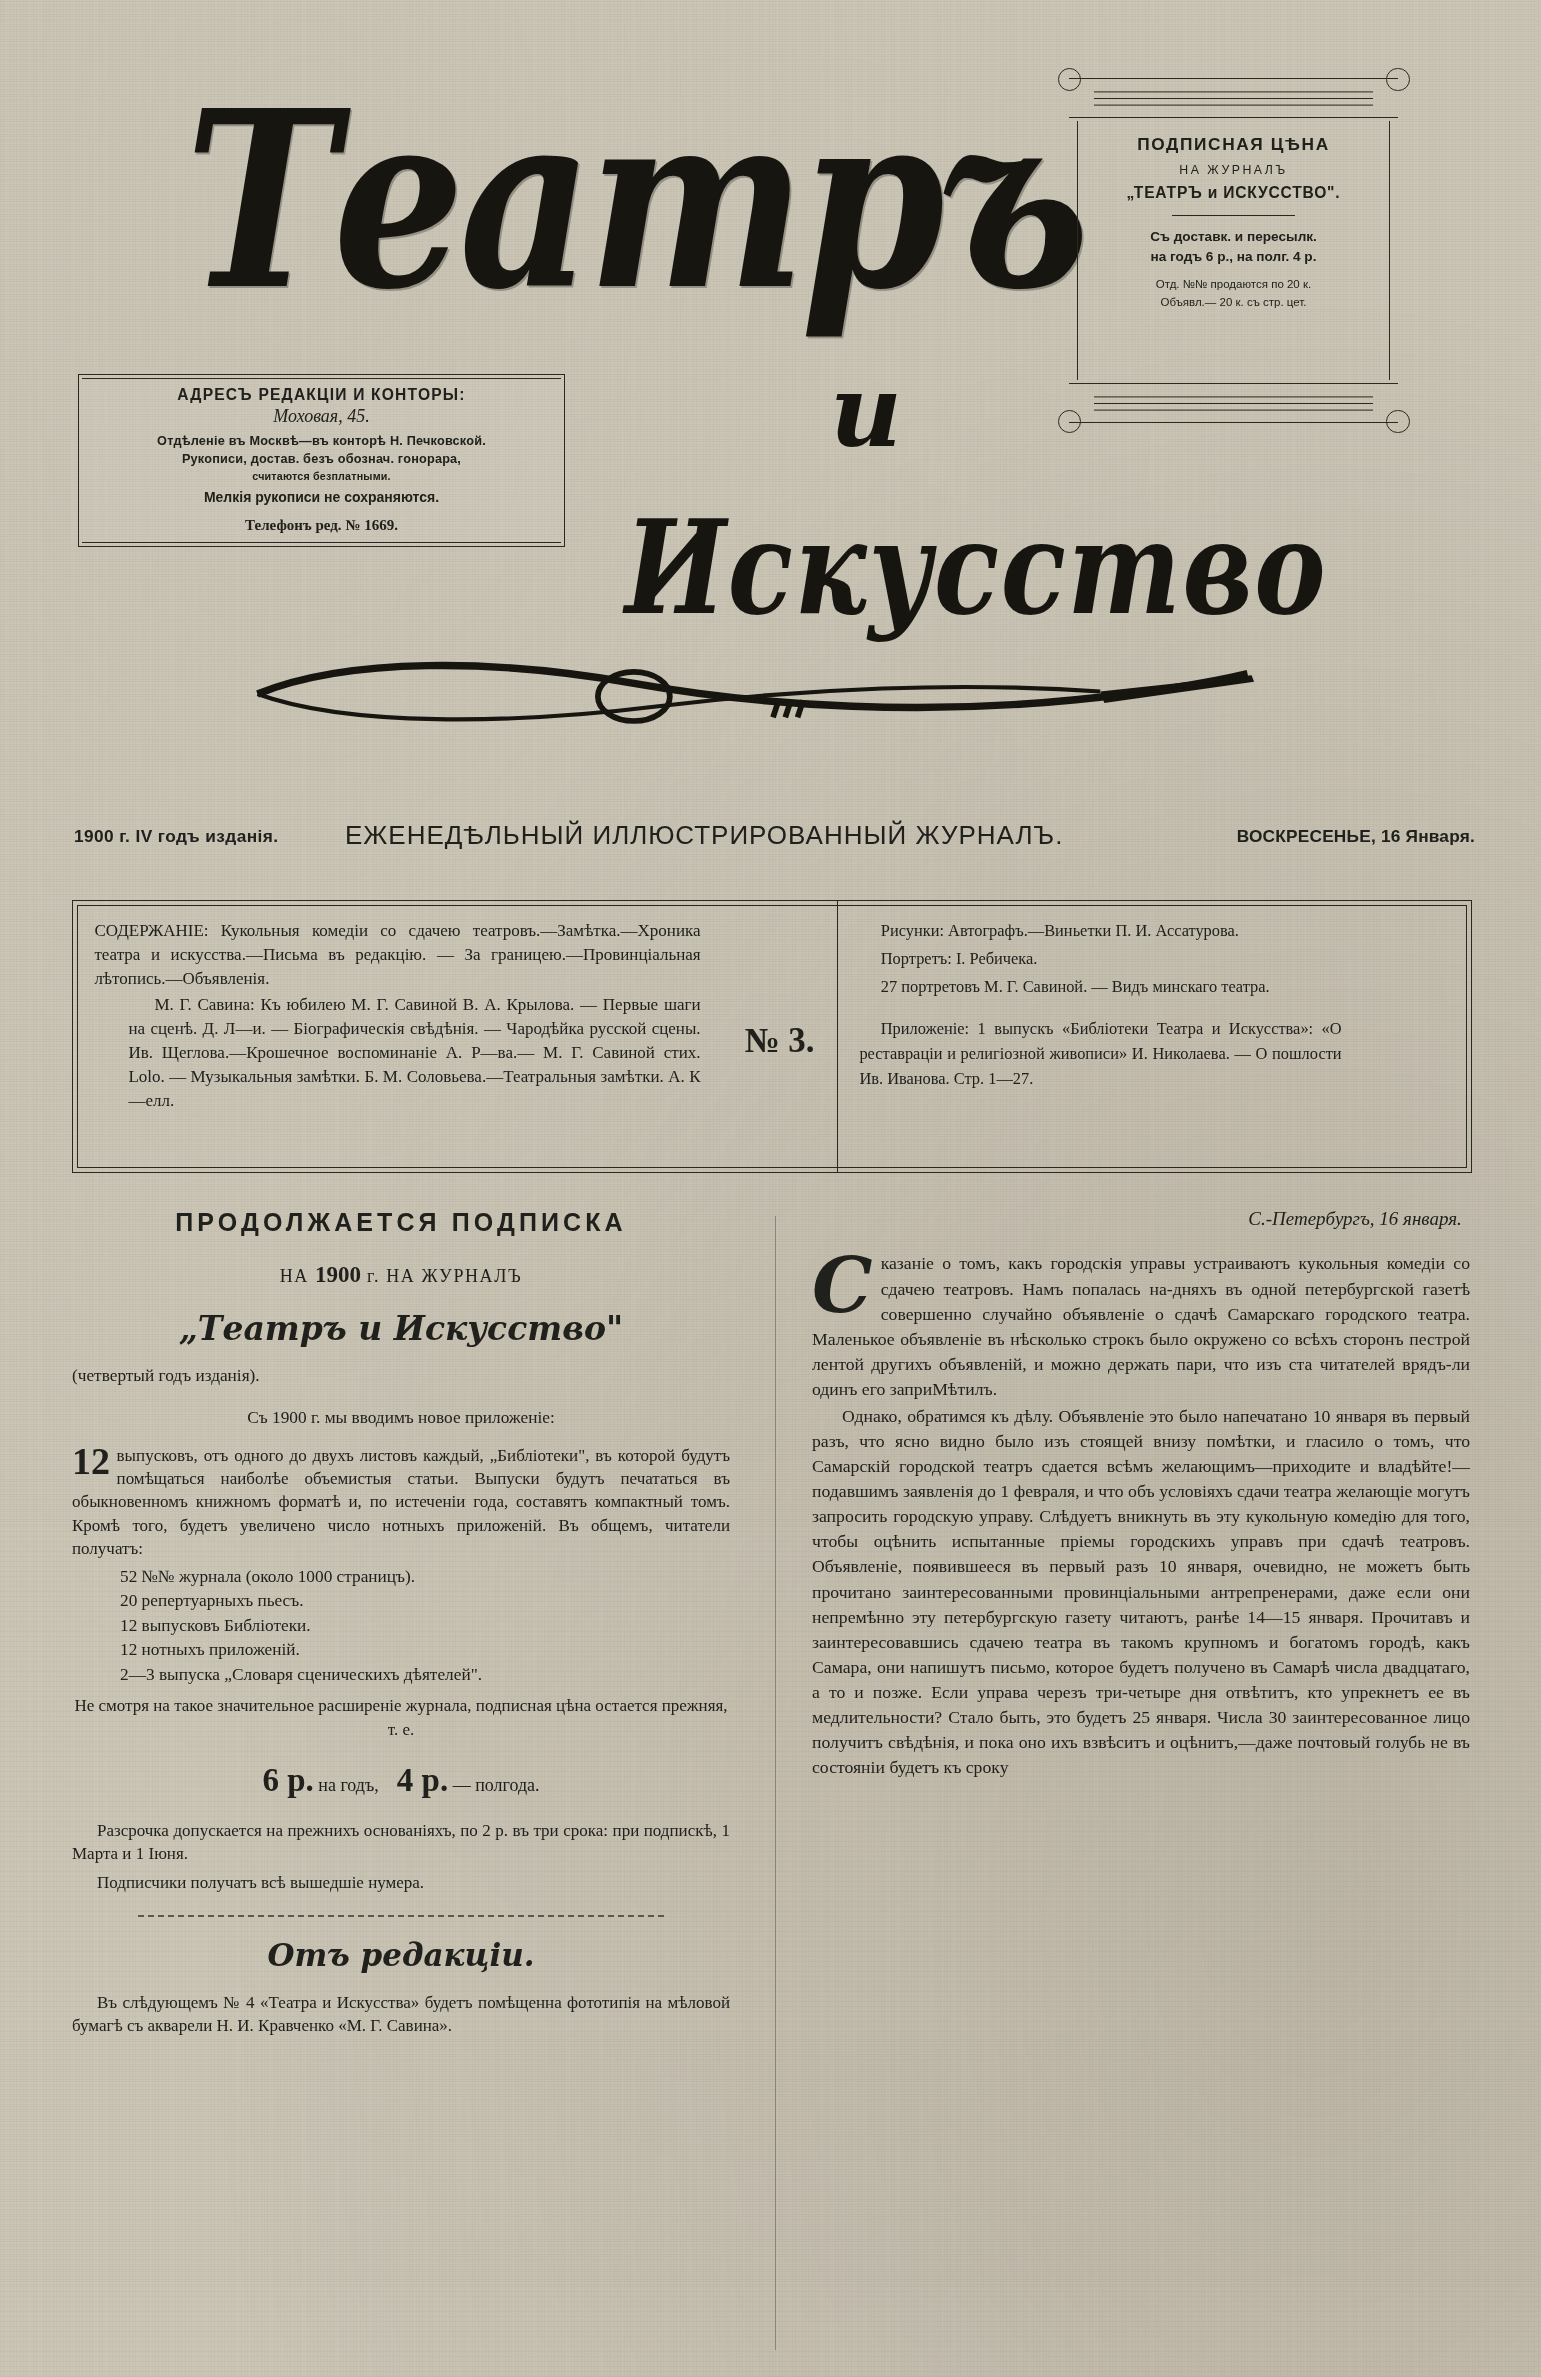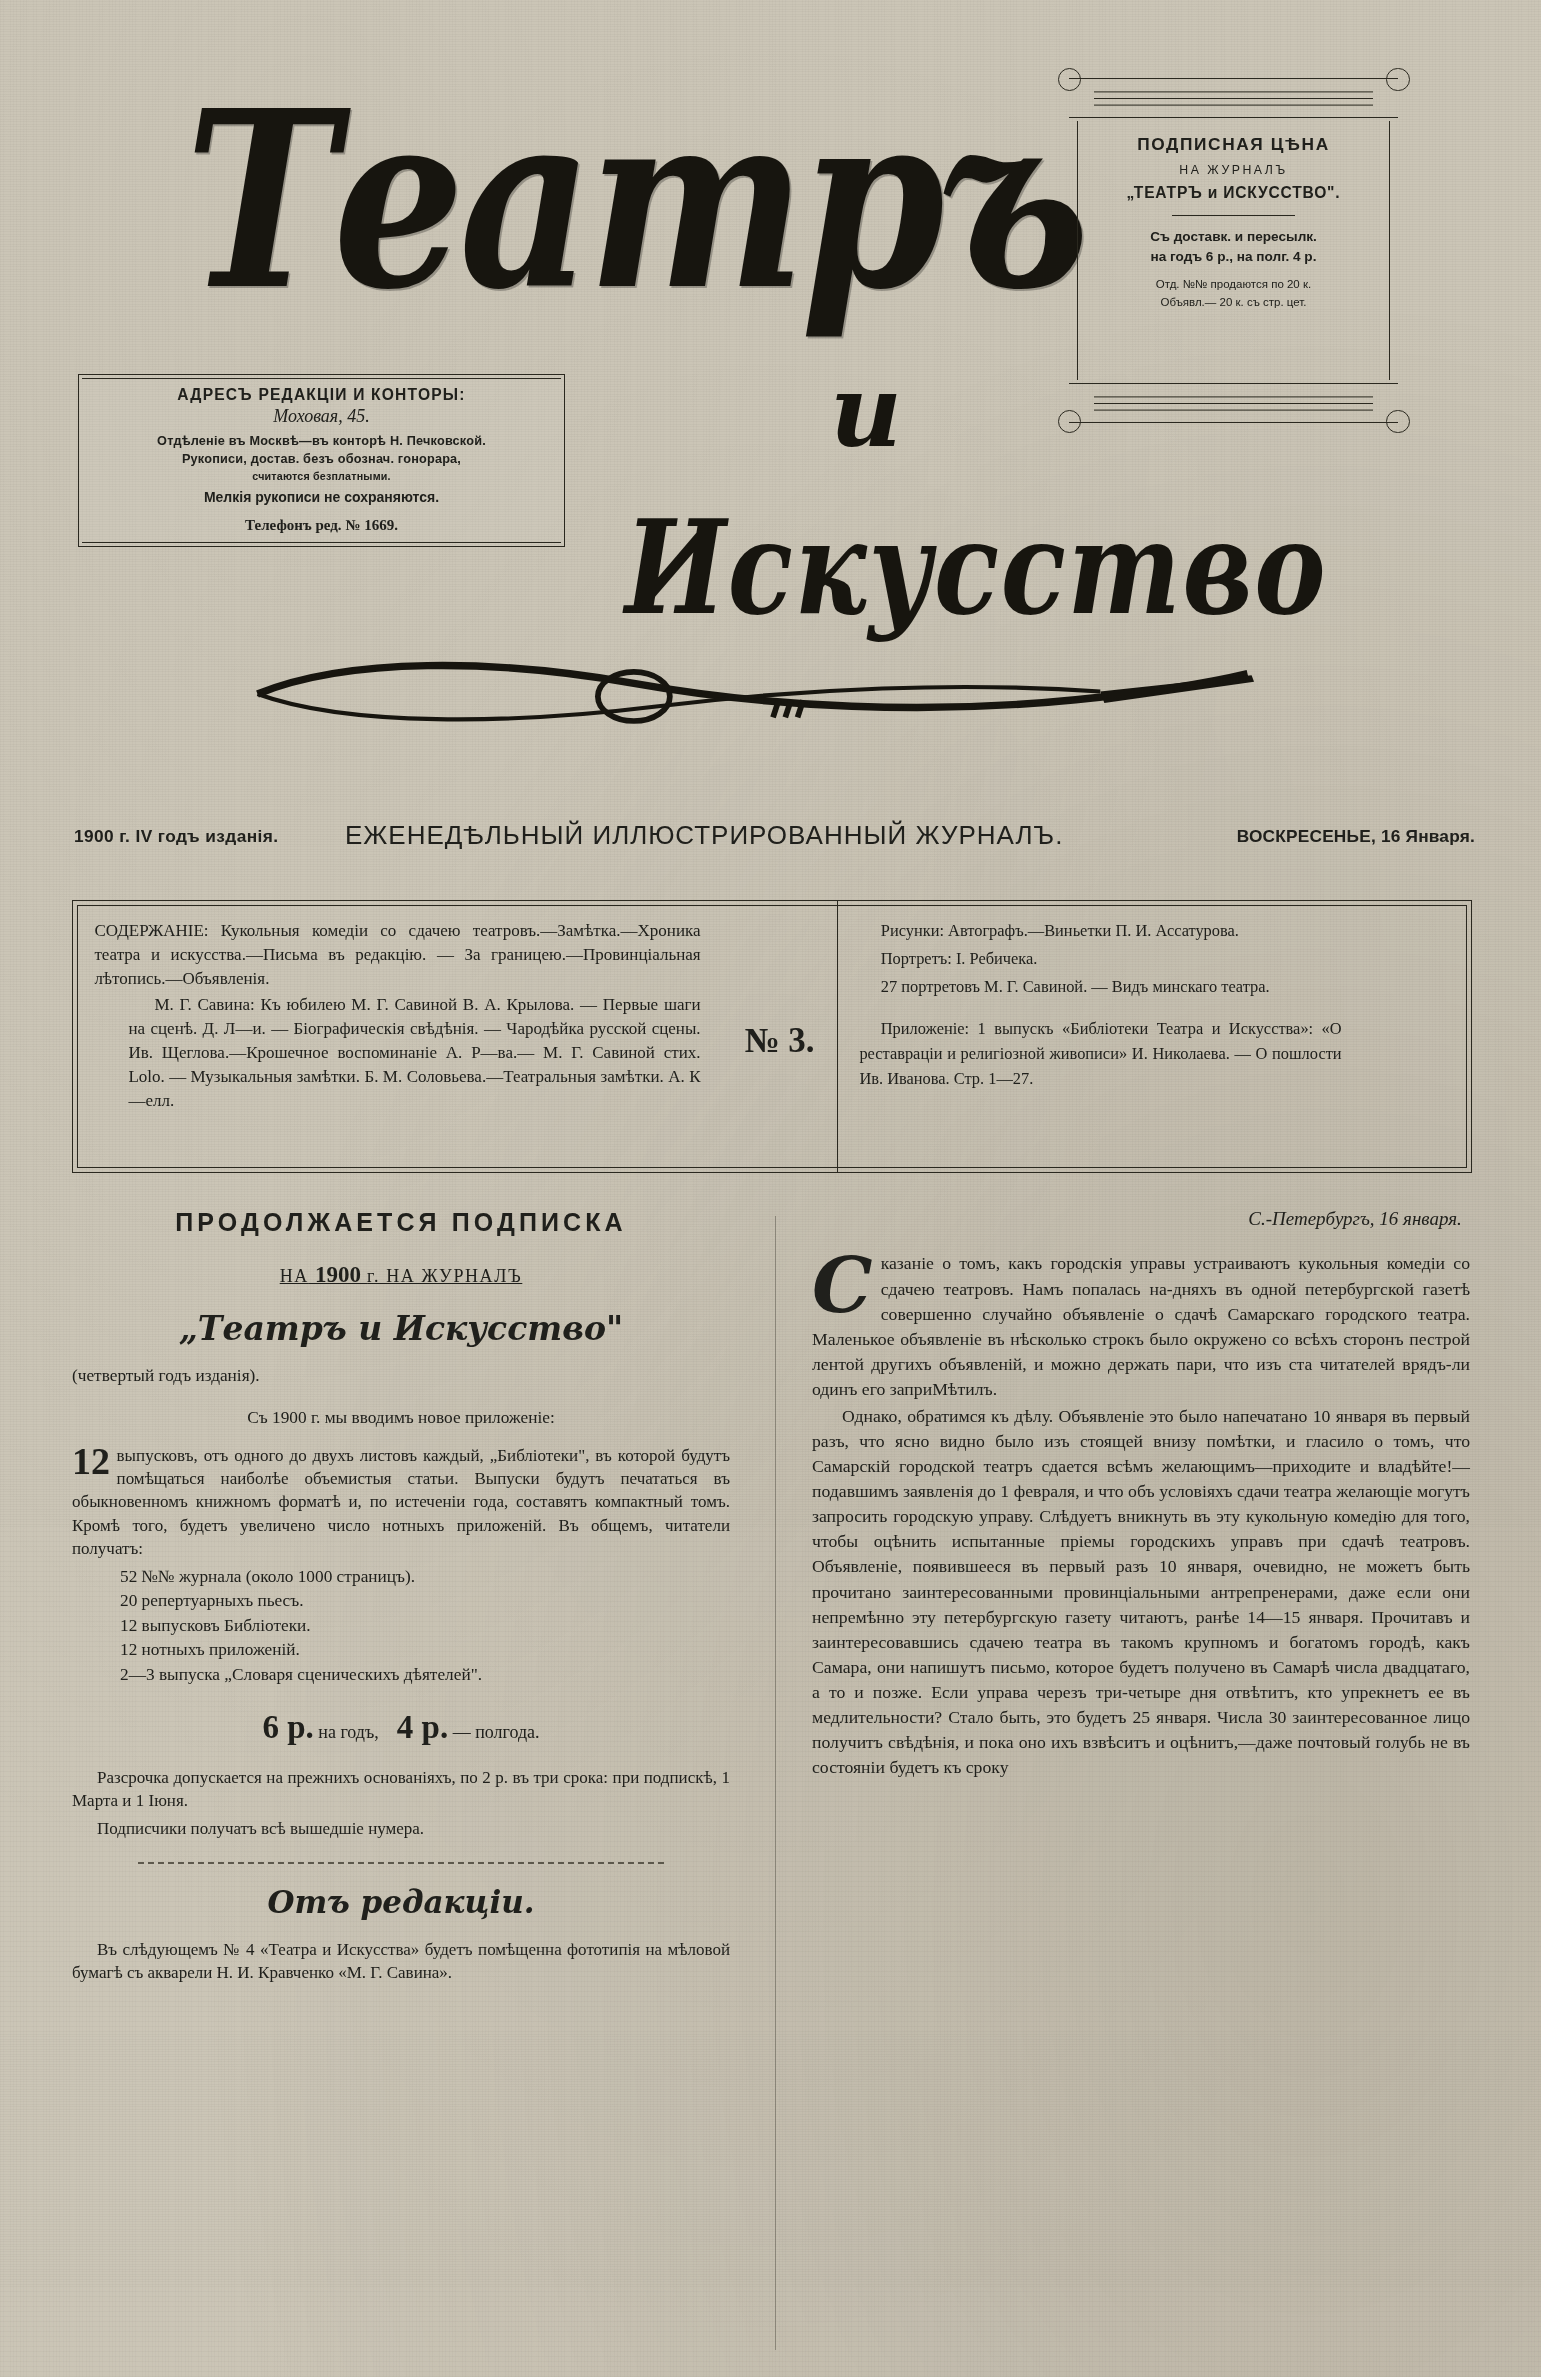--- a/index.html
+++ b/index.html
@@ -314,21 +314,20 @@
     font-size: 25px;
     font-weight: bold;
     letter-spacing: 4.1px;
     margin: 0 0 25px;
   }
   .sub-line2 {
     text-align: center;
     font-size: 18px;
     letter-spacing: 1.6px;
     margin-bottom: 21.4px;
-    text-decoration: underline;
   }
   .sub-line2 b { font-size: 23px; letter-spacing: 0; }
   .sub-title {
     text-align: center;
     font-family: "DejaVu Serif", serif;
     font-style: italic;
     font-weight: bold;
     font-size: 33px;
     margin: 0 0 18px;
   }
@@ -507,20 +506,21 @@
       <p class="body-p">
         <span class="drop12">12</span><span>выпусковъ, отъ одного до двухъ листовъ каждый, „Библiотеки", въ которой будутъ помѣщаться наиболѣе объемистыя статьи. Выпуски будутъ печататься въ обыкновенномъ книжномъ форматѣ и, по истеченiи года, составятъ компактный томъ. Кромѣ того, будетъ увеличено число нотныхъ приложенiй. Въ общемъ, читатели получатъ:</span>
       </p>
 
       <div class="list-line">52 №№ журнала (около 1000 страницъ).</div>
       <div class="list-line">20 репертуарныхъ пьесъ.</div>
       <div class="list-line">12 выпусковъ Библiотеки.</div>
       <div class="list-line">12 нотныхъ приложенiй.</div>
       <div class="list-line">2—3 выпуска „Словаря сценическихъ дѣятелей".</div>
 
+      <div class="center-note">Не смотря на такое значительное расширенiе журнала, подписная цѣна остается прежняя, т. е.</div>
 
       <div class="price-row">
         <span class="big">6 р.</span>
         <span>на годъ,</span>
         &nbsp;&nbsp;
         <span class="big">4 р.</span>
         <span>— полгода.</span>
       </div>
 
       <p class="body-p" style="text-indent:25px;">Разсрочка допускается на прежнихъ основанiяхъ, по 2 р. въ три срока: при подпискѣ, 1 Марта и 1 Iюня.</p>

